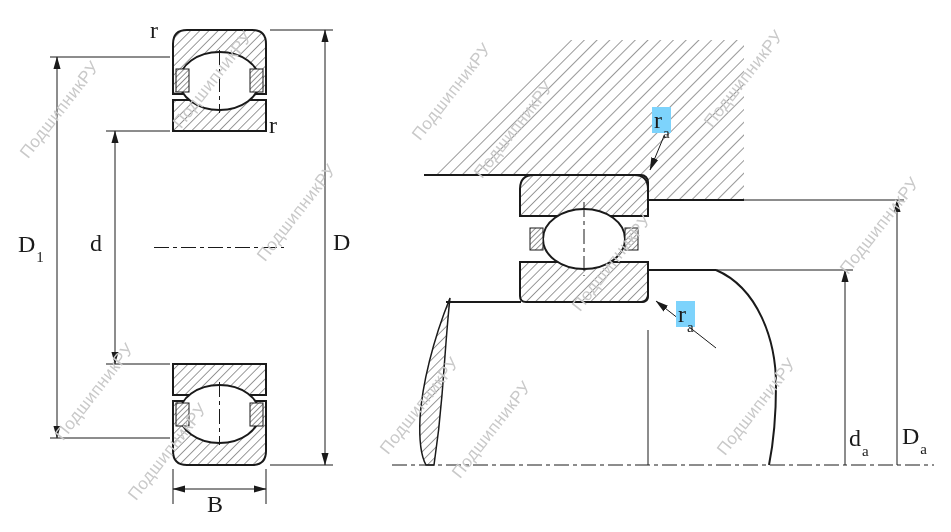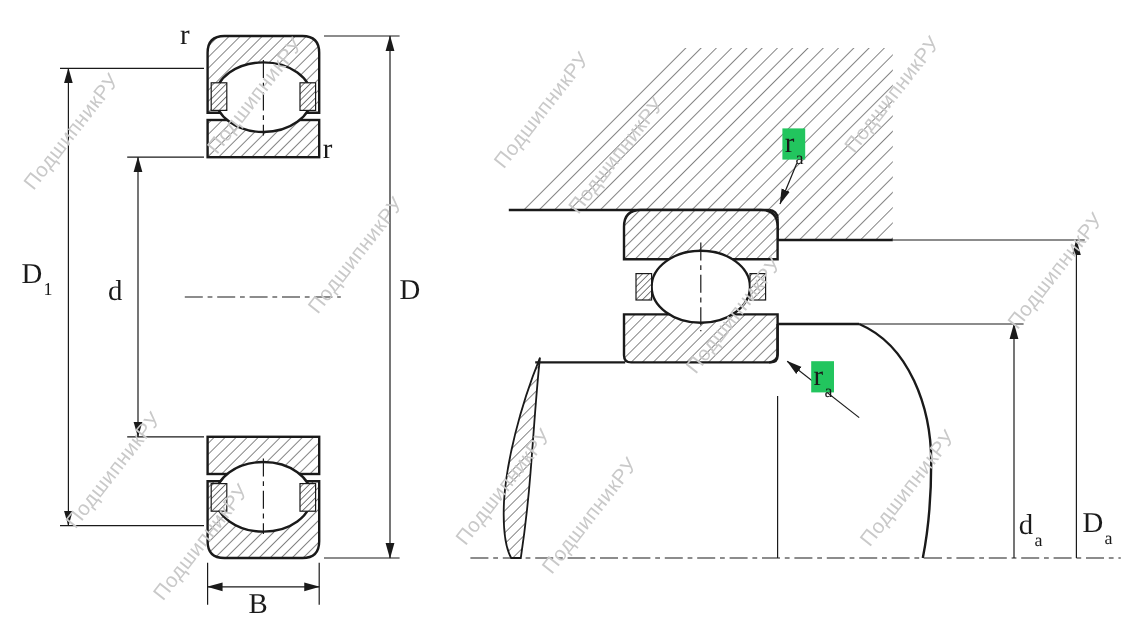--- a/index.html
+++ b/index.html
@@ -1,21 +1,21 @@
 <!DOCTYPE html>
 <html><head>
 <meta charset="utf-8">
 <style>
   html,body{margin:0;padding:0;background:#ffffff;}
   body{width:951px;height:532px;overflow:hidden;font-family:"Liberation Serif",serif;}
   .stage{position:relative;width:951px;height:532px;background:#ffffff;}
   .stage svg{position:absolute;left:0;top:0;}
   .lbl{position:absolute;color:#1a1a1a;font-size:24px;line-height:1;white-space:nowrap;}
   .lbl sub{font-size:15px;position:relative;top:4px;left:1px;}
-  .halo{background:#22c55e;padding:0 2px;}
+  .halo{background:#7dd3fc;padding:0 2px;}
   .wm{position:absolute;color:#c9c9c9;font-family:"Liberation Sans",sans-serif;font-size:17px;
       letter-spacing:0.5px;white-space:nowrap;transform:translate(-50%,-50%) rotate(-52deg);
       pointer-events:none;}
 </style>
 </head>
 <body>
 
 <div class="stage">
 
   <svg width="951" height="532" viewBox="0 0 951 532">
@@ -122,21 +122,21 @@
     <span class="wm" style="left:880px;top:226px">ПодшипникРУ</span>
   </div>
 
   <div>
     <div class="lbl" style="left:150px;top:18px">
       <span>r</span>
     </div>
     <div class="lbl" style="left:269px;top:113px">
       <span>r</span>
     </div>
-    <div class="lbl" style="left:18px;top:217px">
+    <div class="lbl" style="left:18px;top:232px">
       <span>D</span><sub>1</sub>
     </div>
     <div class="lbl" style="left:90px;top:231px">
       <span>d</span>
     </div>
     <div class="lbl" style="left:333px;top:230px">
       <span>D</span>
     </div>
     <div class="lbl" style="left:207px;top:492px">
       <span>B</span>

